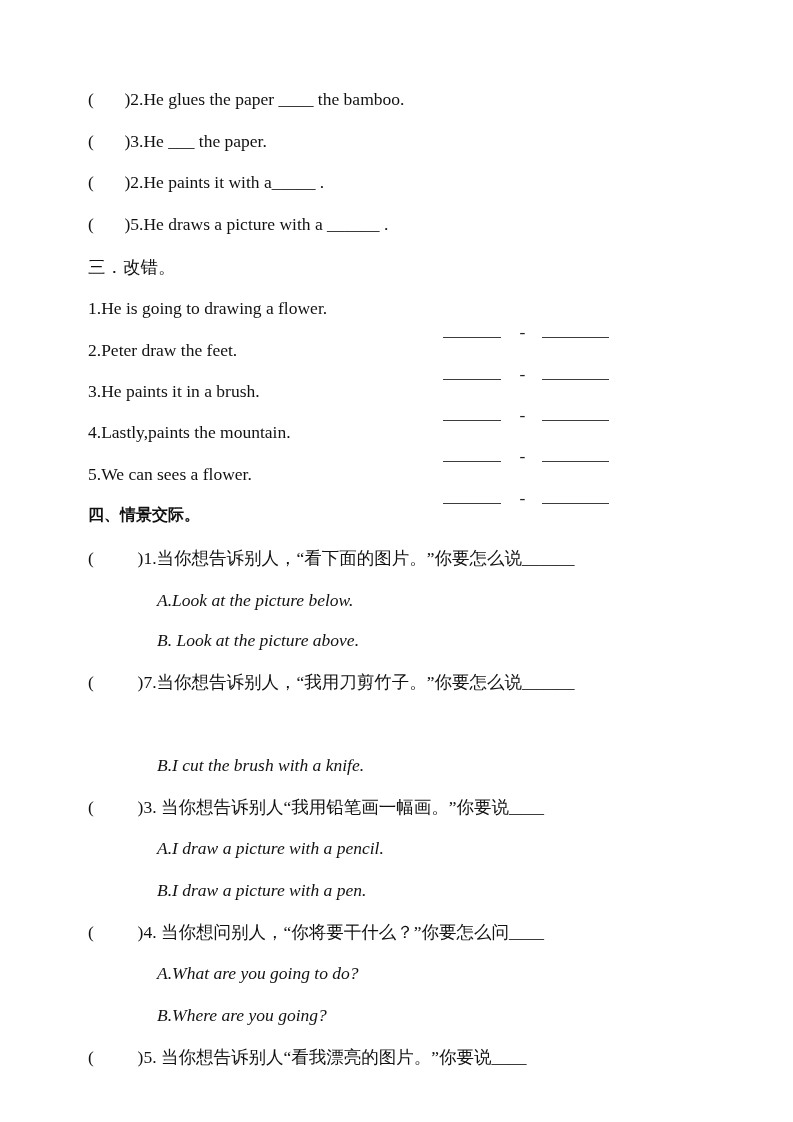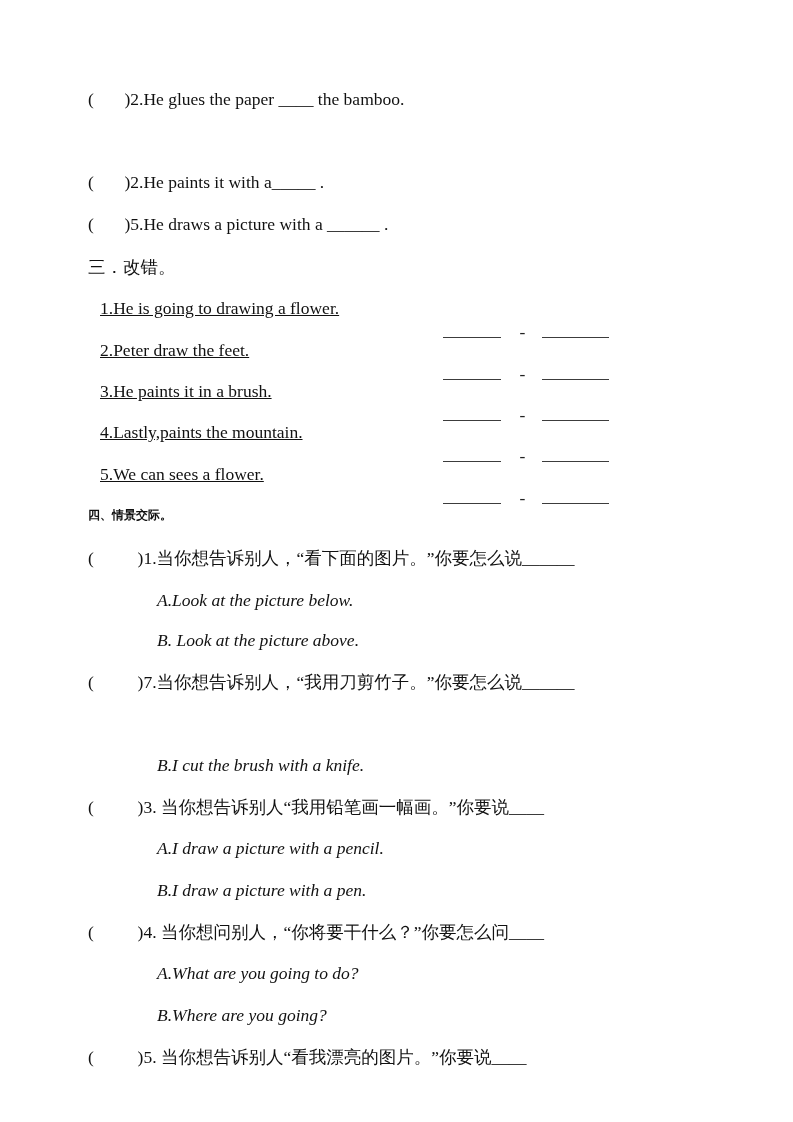--- a/index.html
+++ b/index.html
@@ -17,34 +17,33 @@
     color: #111111;
     overflow: hidden;
   }
   .line {
     position: absolute;
     left: 88px;
     white-space: pre;
     line-height: 22px;
   }
   .c3item {
-    left: 100px;
-    text-decoration: underline;
+    left: 88px;
   }
   .opt {
     left: 157px;
     font-style: italic;
   }
   .sec-title {
     left: 88px;
   }
   .sec-title-bold {
     left: 88px;
     font-weight: bold;
-    font-size: 12px;
+    font-size: 16px;
     font-family: "Liberation Sans", "DejaVu Sans", sans-serif;
   }
   .blanks {
     position: absolute;
     left: 425px;
     white-space: pre;
     line-height: 22px;
   }
   .blank {
     display: inline-block;
@@ -59,20 +58,21 @@
     margin-left: 19px;
     color: #222222;
   }
 </style>
 </head>
 <body>
 
 <div class="page">
 
   <div class="line" style="top:88px">(       )2.He glues the paper ____ the bamboo.</div>
+  <div class="line" style="top:130px">(       )3.He ___ the paper.</div>
   <div class="line" style="top:171px">(       )2.He paints it with a_____ .</div>
   <div class="line" style="top:213px">(       )5.He draws a picture with a ______ .</div>
 
   <div class="line sec-title" style="top:256px">三．改错。</div>
 
   <div class="line c3item" style="top:297px">1.He is going to drawing a flower.</div>
   <div class="blanks" style="top:297px">
     <span class="blank b1"></span><span class="dash">-</span><span class="blank b2"></span>
   </div>
 

